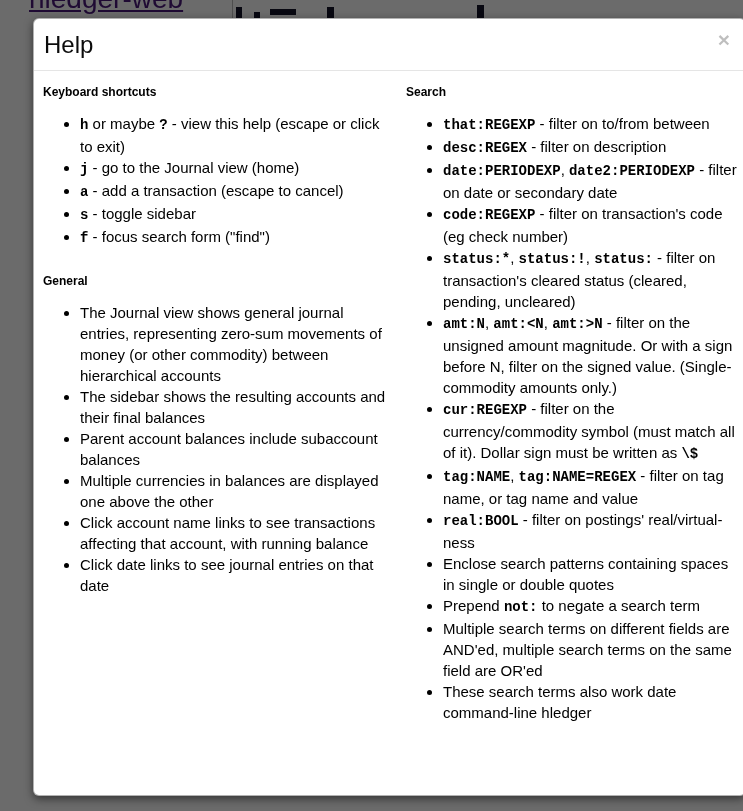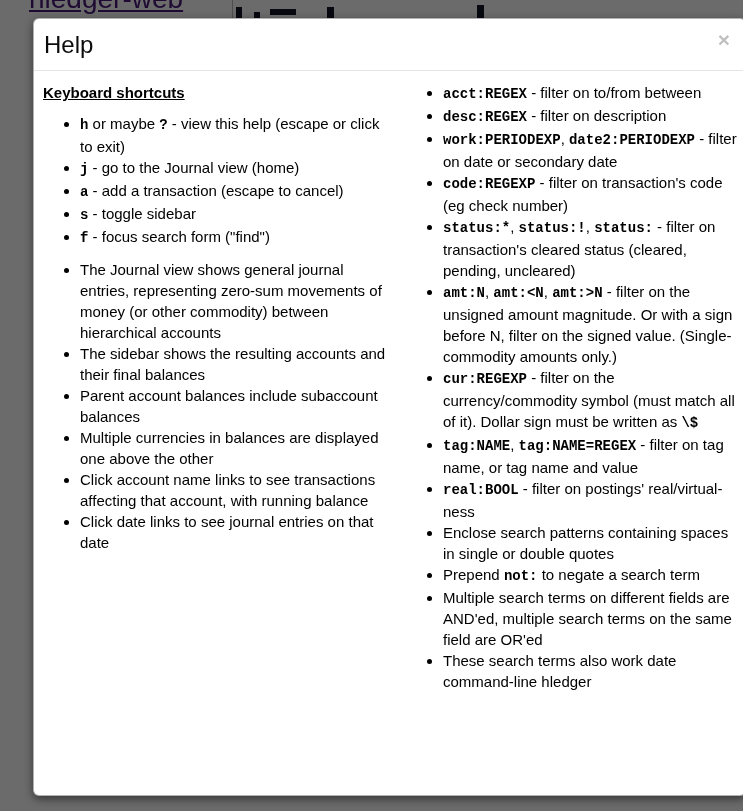--- a/index.html
+++ b/index.html
@@ -82,23 +82,22 @@
     display: flex;
     padding: 11px 10px 0 9px;
     font-size: 15px;
     line-height: 21px;
     color: #000;
   }
   .col-left  { flex: 0 0 343px; box-sizing: border-box; }
   .col-right { flex: 0 0 331px; margin-left: 20px; box-sizing: border-box; }
   .section-heading {
     margin: 0 0 10px 0;
-    font-size: 15px;
+    font-size: 12px;
     font-weight: 700;
-    text-decoration: underline;
   }
   .section-heading.spaced { margin-top: 22px; }
   ul.help-list {
     margin: 0 0 10px 0;
     padding-left: 37px;
     list-style-type: disc;
   }
   ul.help-list li { margin: 0; padding: 0; }
   code {
     font-family: "Liberation Mono", monospace;
@@ -130,34 +129,36 @@
   <div class="modal-body">
     <div class="col-left">
       <h4 class="section-heading">Keyboard shortcuts</h4>
       <ul class="help-list">
           <li><code>h</code><span> or maybe </span><code>?</code><span> - view this help (escape or click to exit)</span></li>
           <li><code>j</code><span> - go to the Journal view (home)</span></li>
           <li><code>a</code><span> - add a transaction (escape to cancel)</span></li>
           <li><code>s</code><span> - toggle sidebar</span></li>
           <li><code>f</code><span> - focus search form ("find")</span></li>
         </ul>
+      <h4 class="section-heading spaced">General</h4>
       <ul class="help-list">
           <li><span>The Journal view shows general journal entries, representing zero-sum movements of money (or other commodity) between hierarchical accounts</span></li>
           <li><span>The sidebar shows the resulting accounts and their final balances</span></li>
           <li><span>Parent account balances include subaccount balances</span></li>
           <li><span>Multiple currencies in balances are displayed one above the other</span></li>
           <li><span>Click account name links to see transactions affecting that account, with running balance</span></li>
           <li><span>Click date links to see journal entries on that date</span></li>
         </ul>
     </div>
     <div class="col-right">
+      <h4 class="section-heading">Search</h4>
       <ul class="help-list">
-          <li><code>acct:REGEX</code><span> - filter on to/from between</span></li>
+          <li><code>that:REGEXP</code><span> - filter on to/from between</span></li>
           <li><code>desc:REGEX</code><span> - filter on description</span></li>
-          <li><code>work:PERIODEXP</code><span>, </span><code>date2:PERIODEXP</code><span> - filter on date or secondary date</span></li>
+          <li><code>date:PERIODEXP</code><span>, </span><code>date2:PERIODEXP</code><span> - filter on date or secondary date</span></li>
           <li><code>code:REGEXP</code><span> - filter on transaction's code (eg check number)</span></li>
           <li><code>status:*</code><span>, </span><code>status:!</code><span>, </span><code>status:</code><span> - filter on transaction's cleared status (cleared, pending, uncleared)</span></li>
           <li><code>amt:N</code><span>, </span><code>amt:&lt;N</code><span>, </span><code>amt:&gt;N</code><span> - filter on the unsigned amount magnitude. Or with a sign before N, filter on the signed value. (Single-commodity amounts only.)</span></li>
           <li><code>cur:REGEXP</code><span> - filter on the currency/commodity symbol (must match all of it). Dollar sign must be written as </span><code>\$</code></li>
           <li><code>tag:NAME</code><span>, </span><code>tag:NAME=REGEX</code><span> - filter on tag name, or tag name and value</span></li>
           <li><code>real:BOOL</code><span> - filter on postings' real/virtual-ness</span></li>
           <li><span>Enclose search patterns containing spaces in single or double quotes</span></li>
           <li><span>Prepend </span><code>not:</code><span> to negate a search term</span></li>
           <li><span>Multiple search terms on different fields are AND'ed, multiple search terms on the same field are OR'ed</span></li>
           <li><span>These search terms also work date command-line hledger</span></li>

